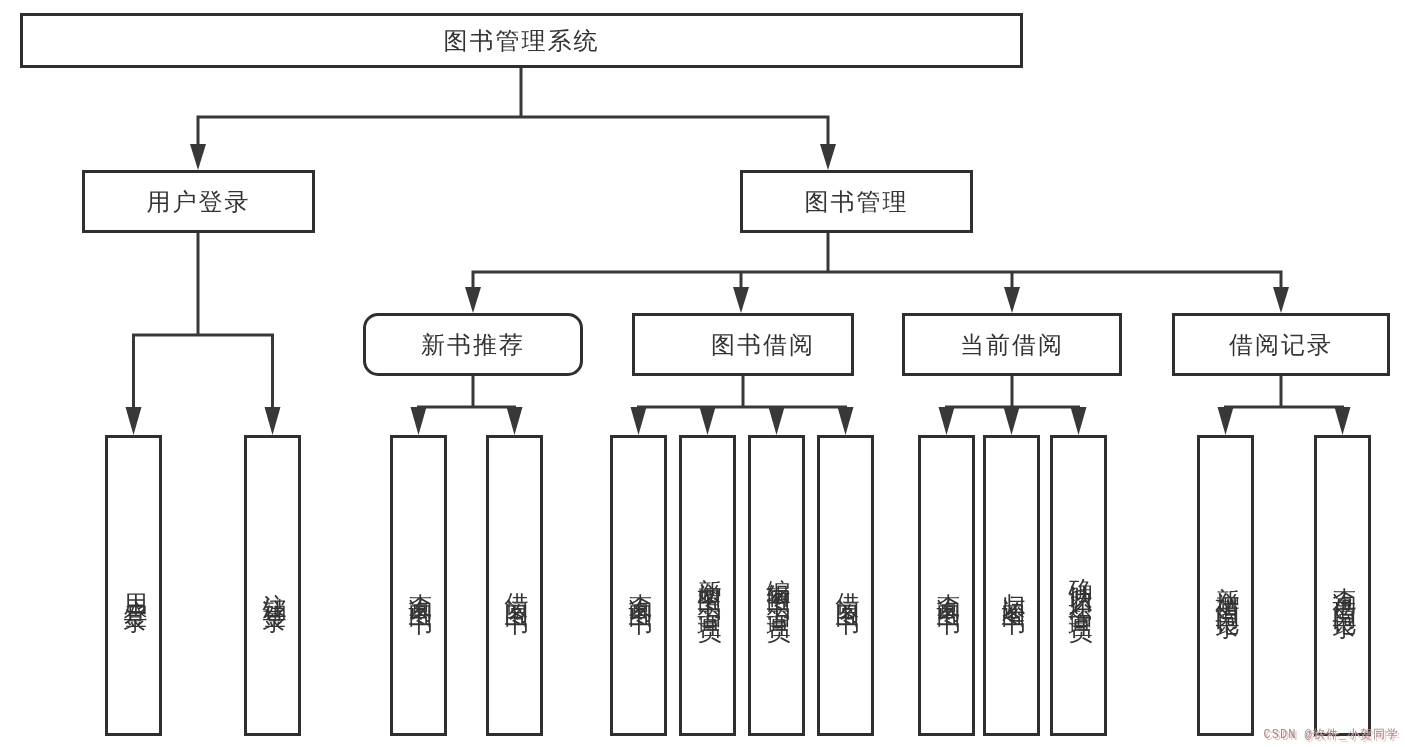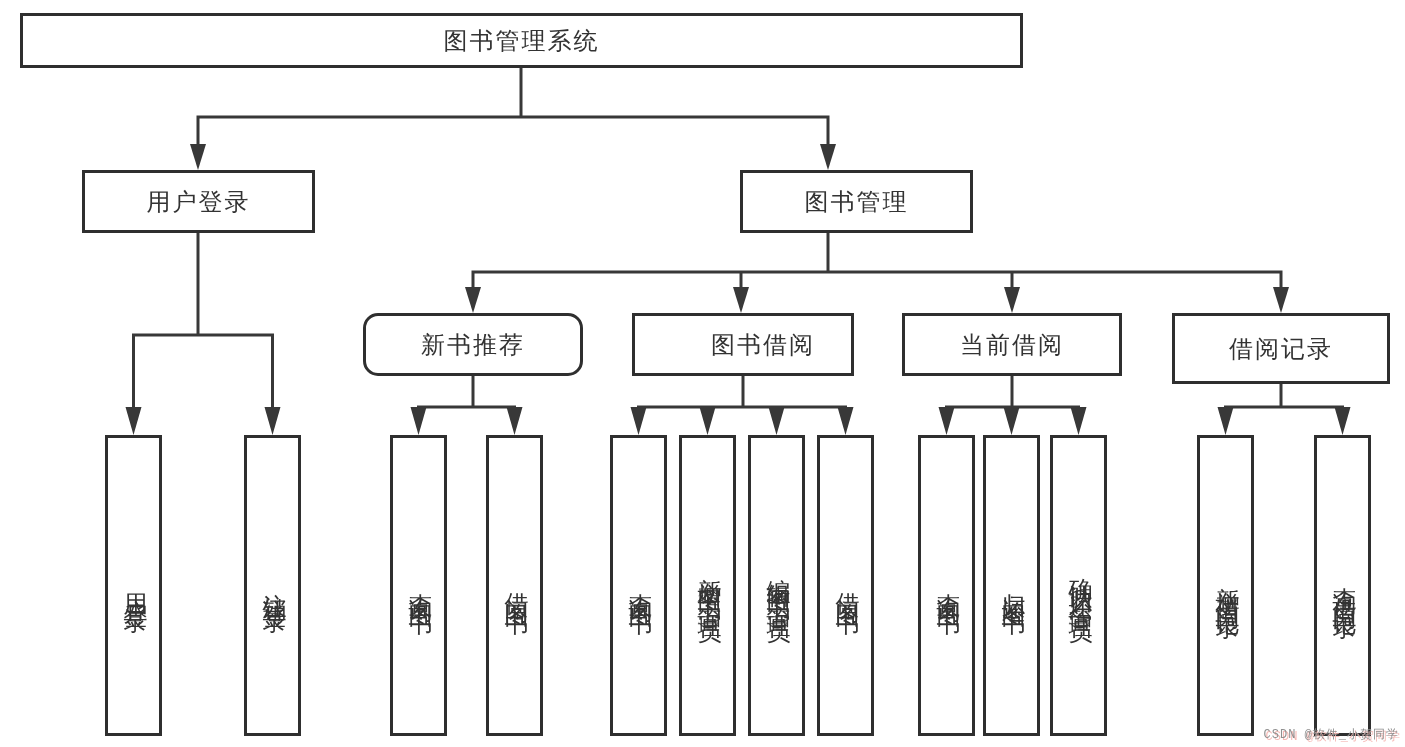--- a/index.html
+++ b/index.html
@@ -39,21 +39,21 @@
   }
   
   .n-root { left: 20px;  top: 13px;  width: 1003px; height: 55px; }
   
   .n-l2a  { left: 82px;  top: 170px; width: 233px; height: 63px; }
   .n-l2b  { left: 712px; top: 170px; width: 233px; height: 63px; margin-left: 28px; }
   
   .n-l3a  { left: 363px;  top: 313px; width: 220px; height: 63px; border-radius: 15px; }
   .n-l3b  { left: 632px;  top: 313px; width: 222px; height: 63px; padding-left: 40px; }
   .n-l3c  { left: 902px;  top: 313px; width: 220px; height: 63px; }
-  .n-l3d  { left: 1172px; top: 313px; width: 218px; height: 71px; }
+  .n-l3d  { left: 1172px; top: 313px; width: 218px; height: 63px; }
   
   .node.leaf { top: 435px; width: 57px; height: 301px; }
   .n-a1 { left: 105px; }
   .n-a2 { left: 244px; }
   .n-b1 { left: 390px; }
   .n-b2 { left: 486px; }
   .n-c1 { left: 610px; }
   .n-c2 { left: 679px; }
   .n-c3 { left: 748px; }
   .n-c4 { left: 817px; }

